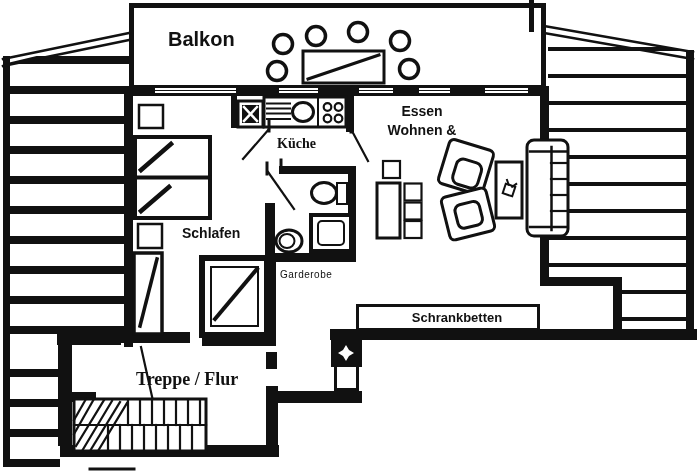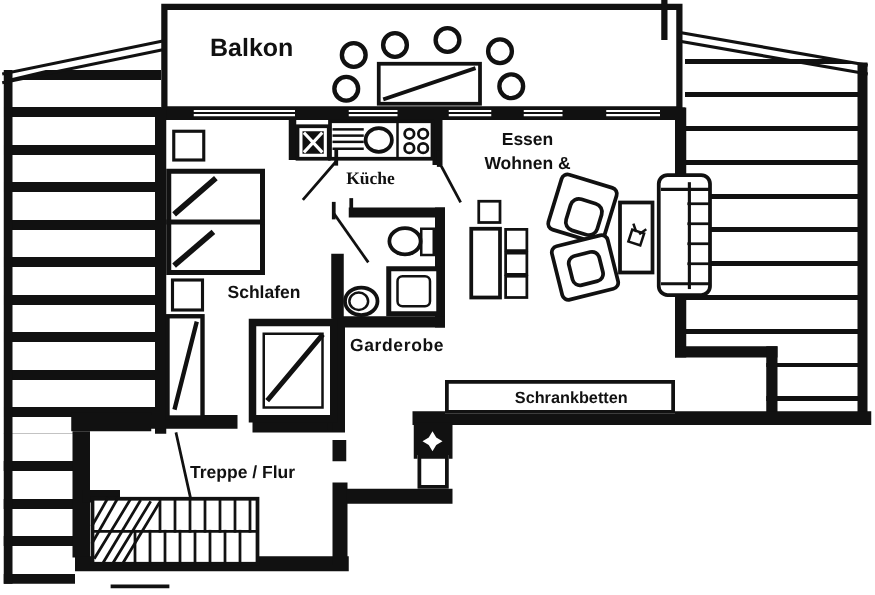--- a/index.html
+++ b/index.html
@@ -13,22 +13,22 @@
        background:linear-gradient(#fff 0 1.5px,#111 1.5px 3px,#fff 3px 5px);}
   .hatch{position:absolute;background:repeating-linear-gradient(180deg,rgba(0,0,0,0) 0 22px,#111 22px 30px);}
   .hatch-r{position:absolute;background:repeating-linear-gradient(180deg,rgba(0,0,0,0) 0 23px,#111 23px 27px);}
   .whitebox{position:absolute;background:#fff;}
   .boxed{position:absolute;background:#fff;border:3px solid #111;box-sizing:border-box;}
   .lbl{position:absolute;font-weight:bold;white-space:nowrap;line-height:1.1;}
   .lbl-balkon{left:168px;top:28px;font-size:20px;}
   .lbl-kueche{left:277px;top:136px;font-size:14px;font-family:Liberation Serif, serif;}
   .lbl-wohnen{left:362px;top:102px;width:120px;text-align:center;font-size:14px;line-height:19px;}
   .lbl-schlafen{left:182px;top:226px;font-size:14px;}
-  .lbl-garderobe{left:280px;top:269px;font-size:14px;font-weight:bold;letter-spacing:0.5px;}
-  .lbl-treppe{left:152px;top:370px;font-size:14px;}
+  .lbl-garderobe{left:280px;top:269px;font-size:10px;font-weight:normal;letter-spacing:0.5px;}
+  .lbl-treppe{left:136px;top:370px;font-size:18px;font-family:Liberation Serif, serif;}
   .lbl-schrank{position:absolute;inset:0;display:flex;align-items:center;justify-content:center;
                font-weight:bold;font-size:13px;padding-left:18px;}
   svg{position:absolute;left:0;top:0;pointer-events:none;}
 </style>
 </head>
 <body>
 
 <div id="plan">
 
   <div class="hatch" style="left:3px;top:34px;width:126px;height:313px;clip-path:polygon(0 30px,100% 0,100% 100%,0 100%);"></div>

